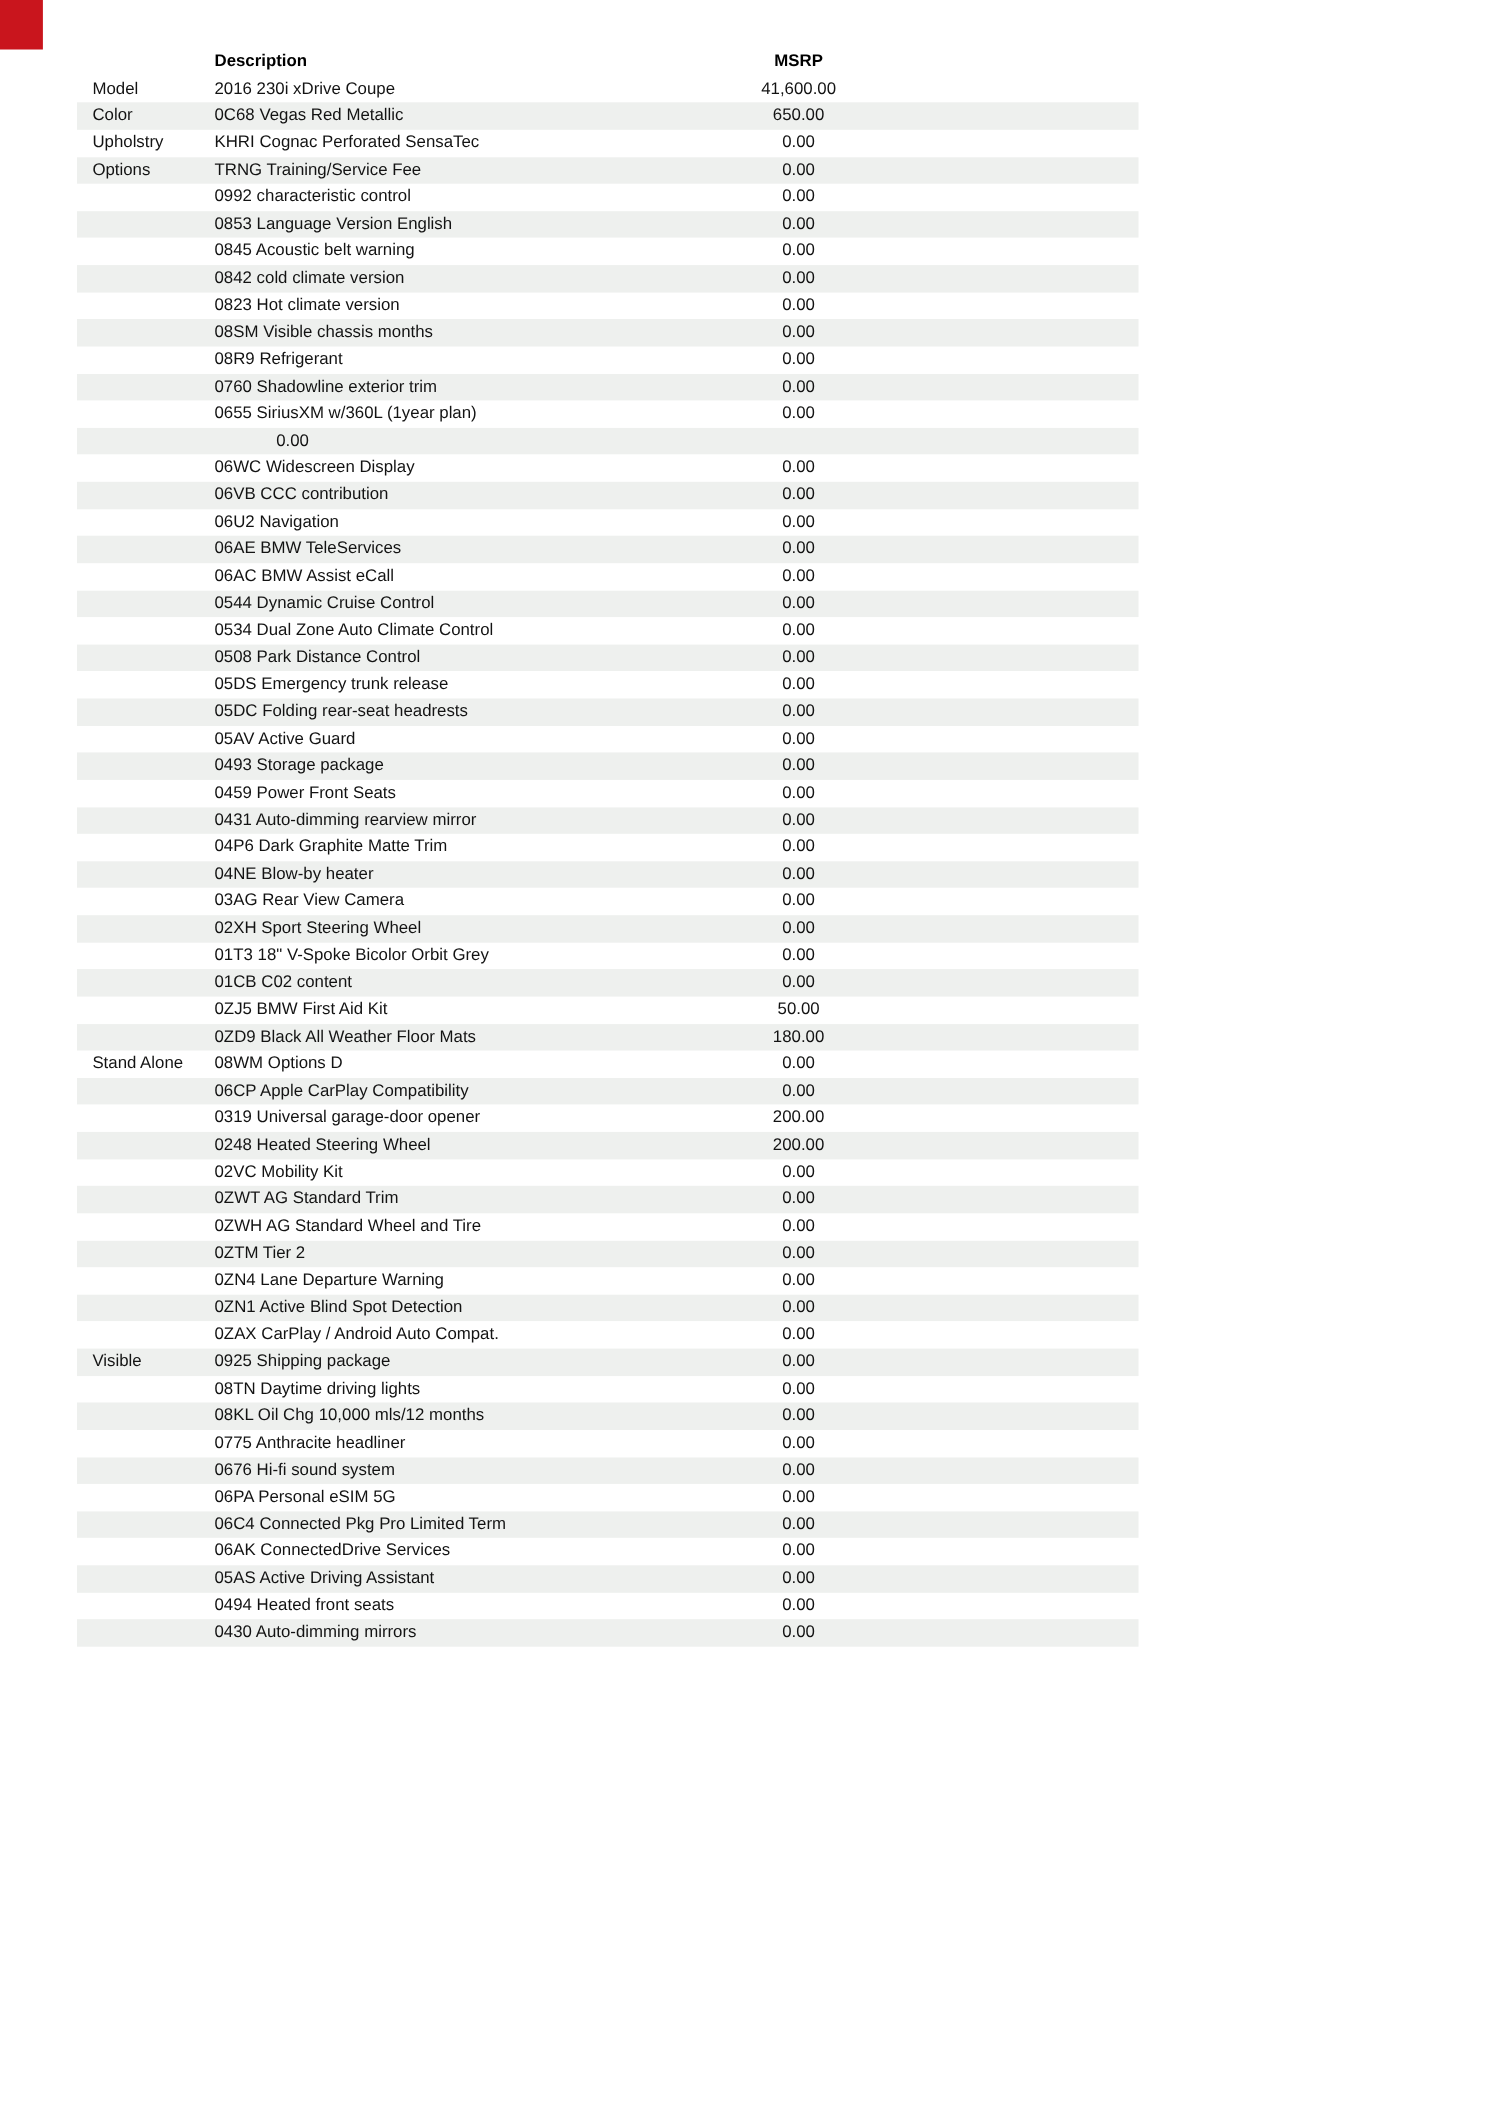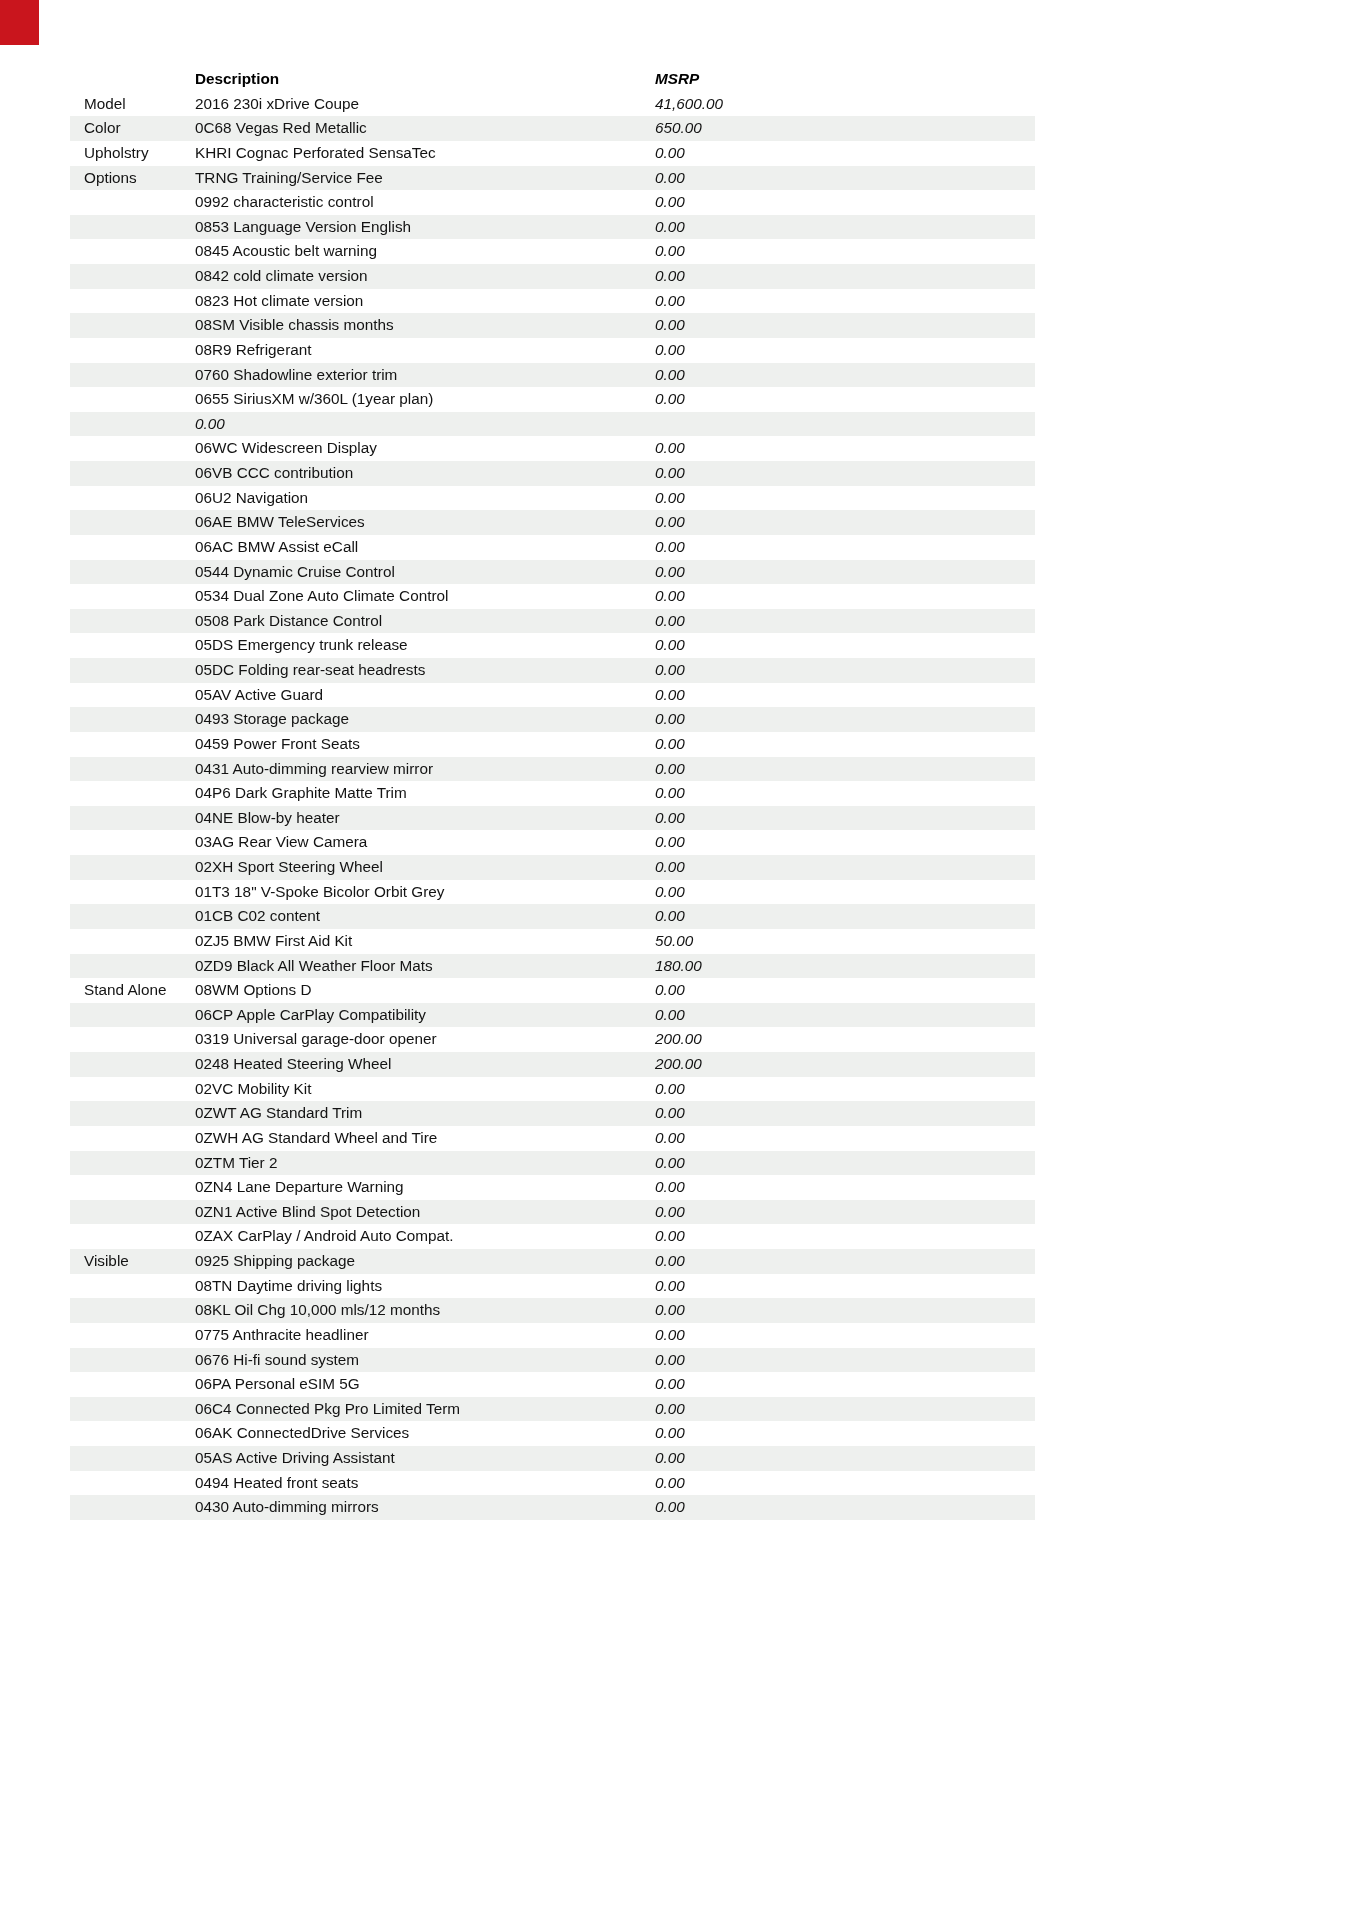--- a/index.html
+++ b/index.html
@@ -22,40 +22,40 @@
     position: absolute;
     left: 0;
     top: 0;
     width: 39px;
     height: 45px;
     background: #c9151d;
   }
   .sheet {
     position: absolute;
     left: 70px;
-    top: 67px;
+    top: 44px;
     width: 965px;
   }
   .row {
     display: flex;
     align-items: center;
     height: 24.63px;
     background: transparent;
   }
   .row.striped { background: var(--stripe, #eef0ee); }
   .cell {
     font-size: 15.3px;
     line-height: 24.63px;
     color: #131313;
     white-space: nowrap;
     overflow: visible;
   }
   .cat    { width: 125px; padding-left: 14px; }
   .desc   { width: 460px; }
-  .msrp   { width: 142px; text-align: left; font-style: italic; }
+  .msrp   { width: 142px; text-align: center; }
   .filler { width: 238px; }
   .bold   { font-weight: 700; color: #000000; }
 </style>
 </head>
 <body>
 
 <div class="page">
   <div class="corner-block" style="background: rgb(201, 21, 29);"></div>
 
   <div class="sheet">

